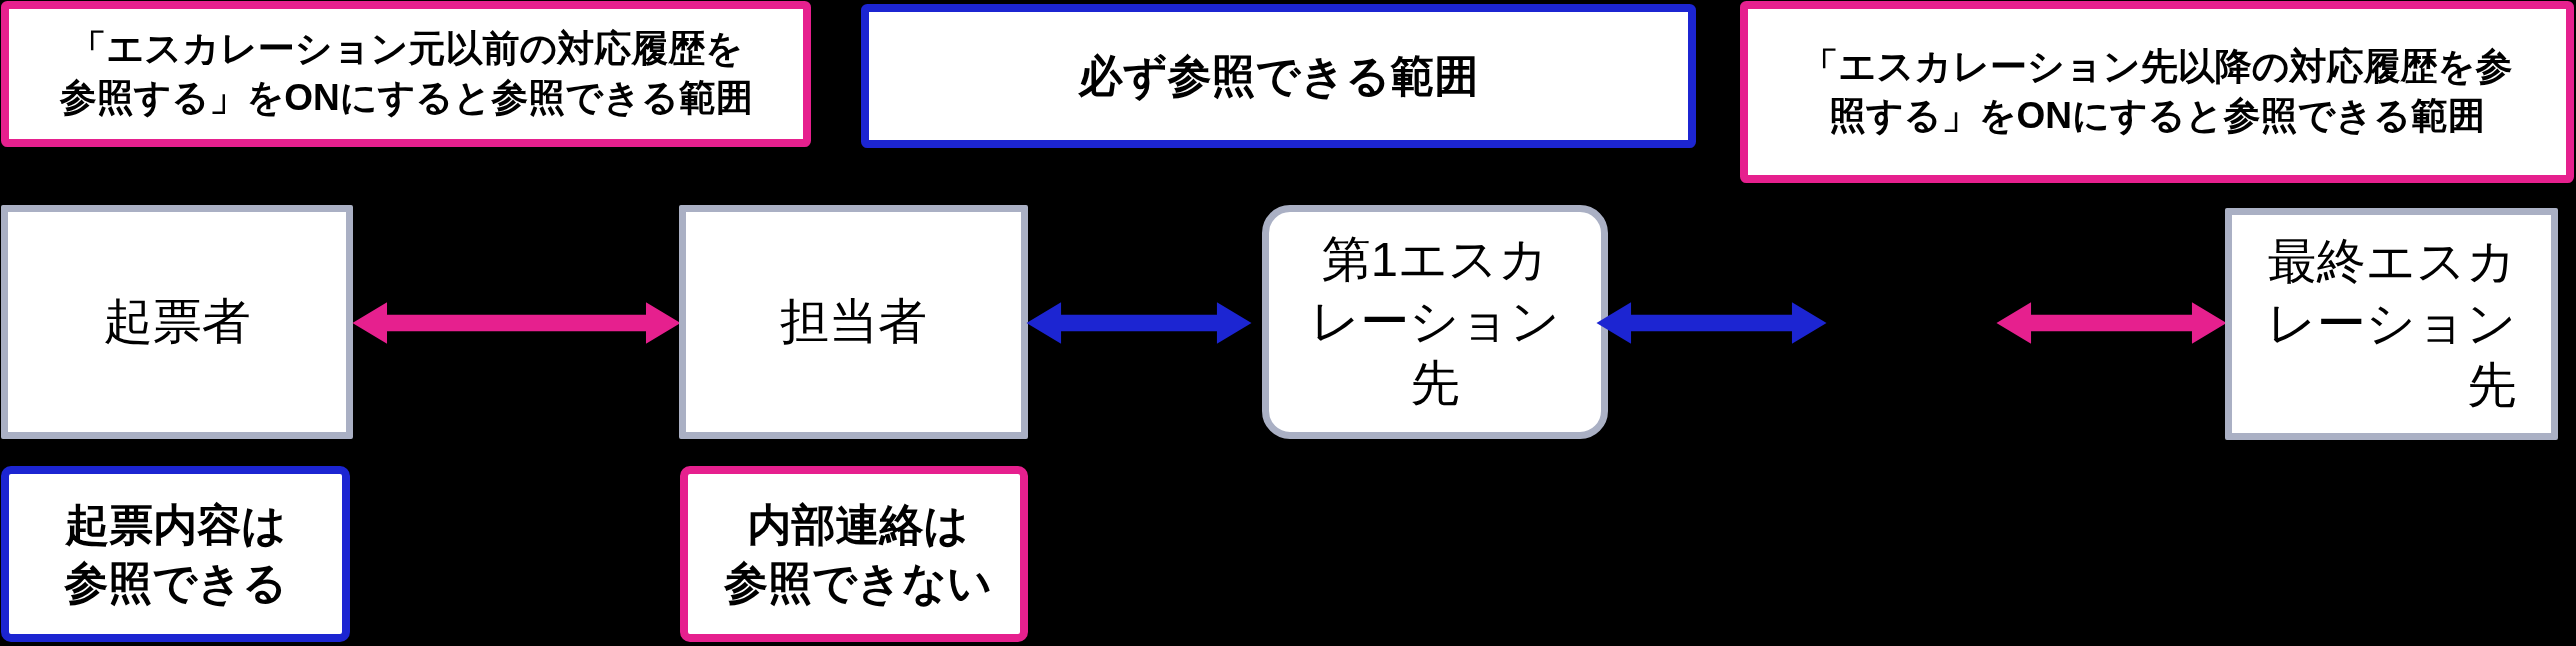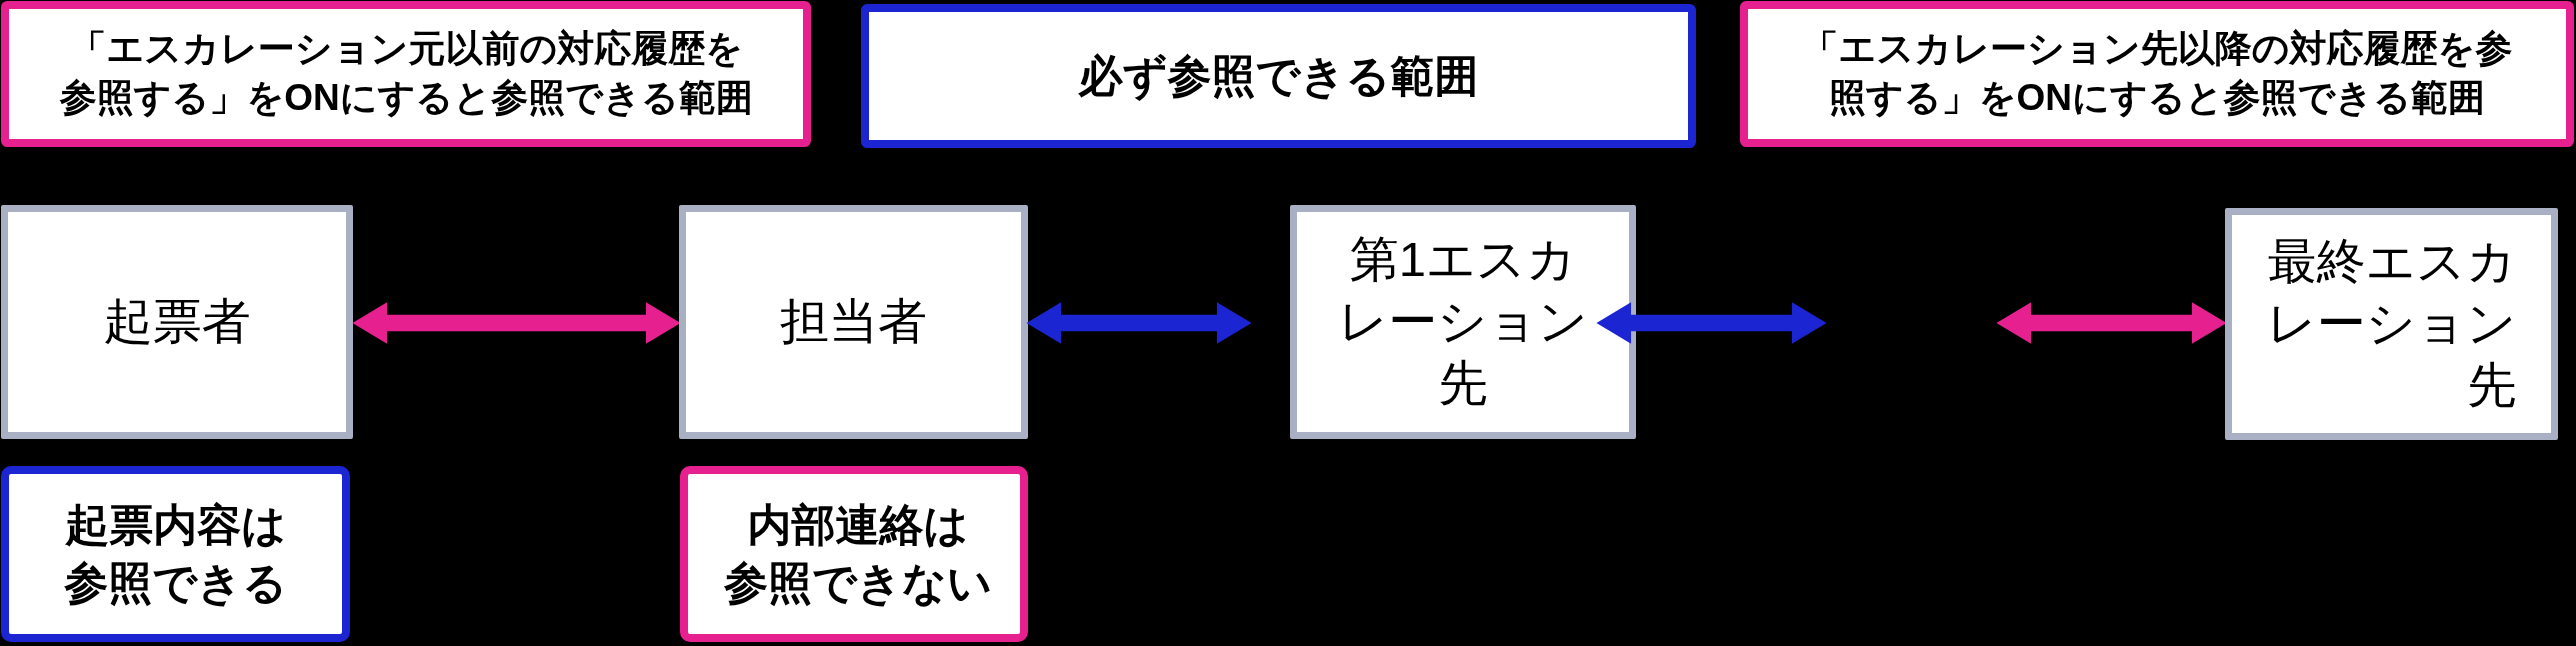--- a/index.html
+++ b/index.html
@@ -42,25 +42,25 @@
     line-height:1.32;
   }
   .note.blue-border{border-color:var(--blue);}
   .pink-border{border-color:var(--pink);}
   .blue-border{border-color:var(--blue);}
   .arrow{position:absolute;display:block;}
 
   
   #legend-left   {left:1.3px;    top:1.3px;   width:810px; height:146px;}
   #legend-center {left:861px; top:3.8px;   width:835px; height:144px;}
-  #legend-right  {left:1740px; top:1.3px;   width:834px; height:146px;}
+  #legend-right  {left:1740px; top:1.3px;   width:834px; height:182px;}
 
   #node-originator       {left:1.3px;    top:205px; width:352px; height:234px;}
   #node-assignee         {left:679px; top:205px; width:349px; height:234px;}
-  #node-first-escalation {left:1290px; top:205px; width:346px; height:234px;}
+  #node-first-escalation {left:1262px; top:205px; width:346px; height:234px;border-radius:28px;}
   #node-final-escalation {left:2225px; top:208px; width:333px; height:232px;text-align:right;}
 
   #note-originator {left:1.3px;    top:466px; width:349px; height:176px;}
   #note-assignee   {left:680px; top:466px; width:348px; height:176px;padding-left:8px;}
 
   #arrow-1{left:352px;  top:301px; width:329px; height:44px;}
   #arrow-2{left:1026px; top:301px; width:226px; height:44px;}
   #arrow-3{left:1596px; top:301px; width:231px; height:44px;}
   #arrow-4{left:1996px; top:301px; width:231px; height:44px;}
 </style>

